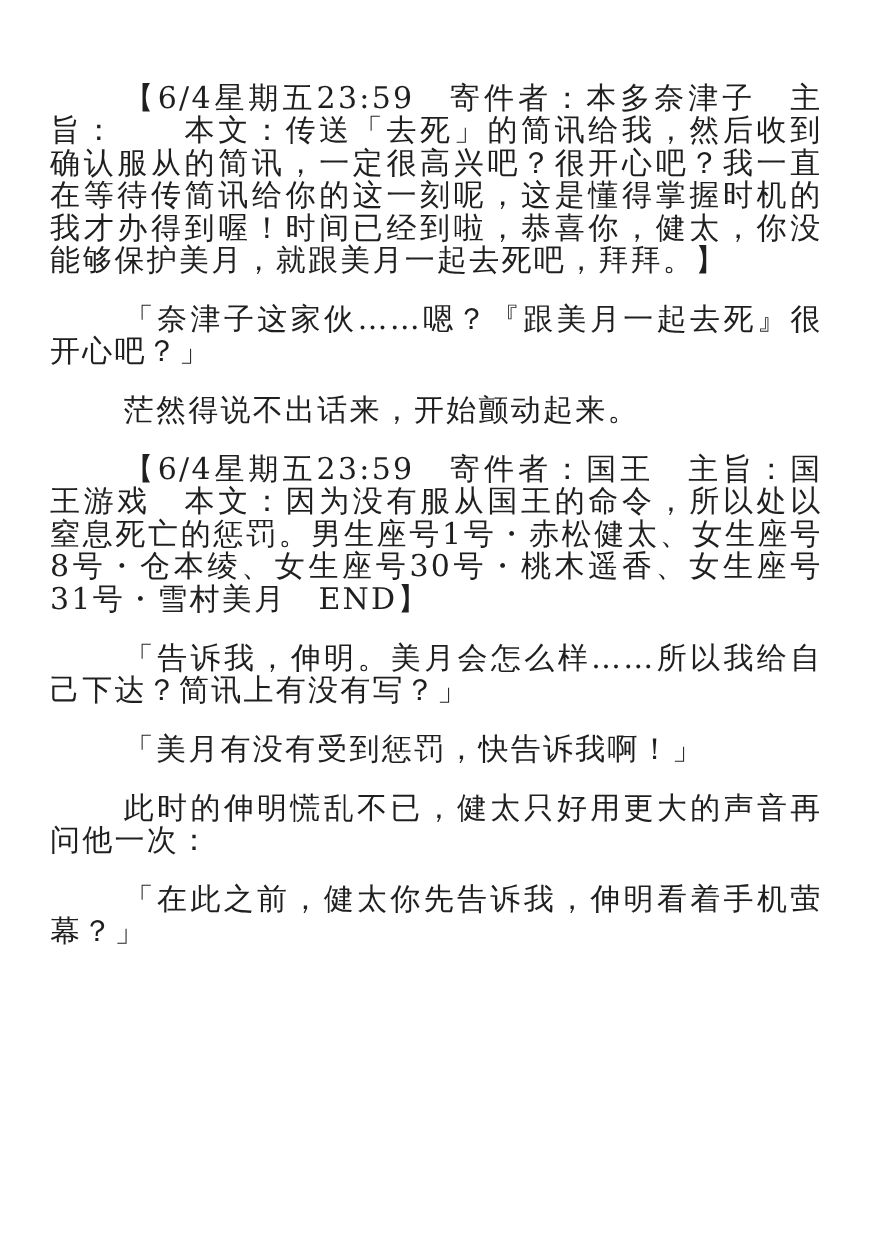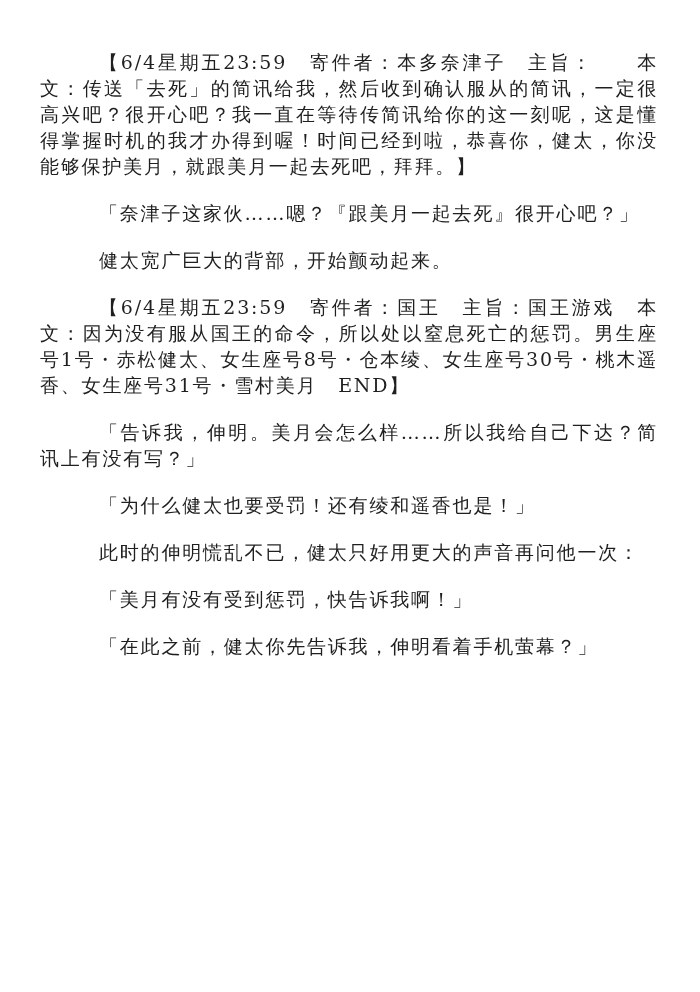--- a/index.html
+++ b/index.html
@@ -15,35 +15,34 @@
   .page {
     box-sizing: border-box;
     width: 700px;
     height: 992px;
     padding: 49px 42px 0 40px;
     background: var(--bg, #ffffff);
     color: var(--fg, #1f1f1f);
     font-family: "DejaVu Serif", "Liberation Serif", serif;
   }
   .para {
-    margin: 0 0 21px 0;
-    font-size: 19px;
+    margin: 16px 0 21px 0;
+    font-size: 24px;
     line-height: 26px;
     letter-spacing: 1.8px;
     text-align: justify;
     text-indent: 59px;
     word-break: normal;
   }
 </style>
 </head>
 <body style="--bg: #ffffff; --fg: #1f1f1f;">
 
 <main class="page">
   <p class="para">【6/4星期五23:59　寄件者：本多奈津子　主旨：　　本文：传送「去死」的简讯给我，然后收到确认服从的简讯，一定很高兴吧？很开心吧？我一直在等待传简讯给你的这一刻呢，这是懂得掌握时机的我才办得到喔！时间已经到啦，恭喜你，健太，你没能够保护美月，就跟美月一起去死吧，拜拜。】</p>
   <p class="para">「奈津子这家伙……嗯？『跟美月一起去死』很开心吧？」</p>
-  <p class="para">健太宽广巨大的背部，开始颤动起来。</p>
+  <p class="para">茫然得说不出话来，开始颤动起来。</p>
   <p class="para">【6/4星期五23:59　寄件者：国王　主旨：国王游戏　本文：因为没有服从国王的命令，所以处以窒息死亡的惩罚。男生座号1号・赤松健太、女生座号8号・仓本绫、女生座号30号・桃木遥香、女生座号31号・雪村美月　END】</p>
   <p class="para">「告诉我，伸明。美月会怎么样……所以我给自己下达？简讯上有没有写？」</p>
-  <p class="para">「为什么健太也要受罚！还有绫和遥香也是！」</p>
+  <p class="para">「美月有没有受到惩罚，快告诉我啊！」</p>
   <p class="para">此时的伸明慌乱不已，健太只好用更大的声音再问他一次：</p>
-  <p class="para">「美月有没有受到惩罚，快告诉我啊！」</p>
   <p class="para">「在此之前，健太你先告诉我，伸明看着手机萤幕？」</p>
 </main>
 
 </body></html>

